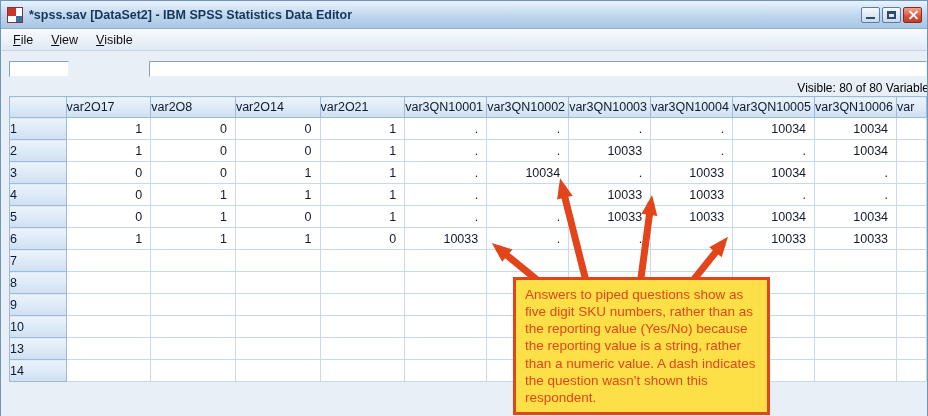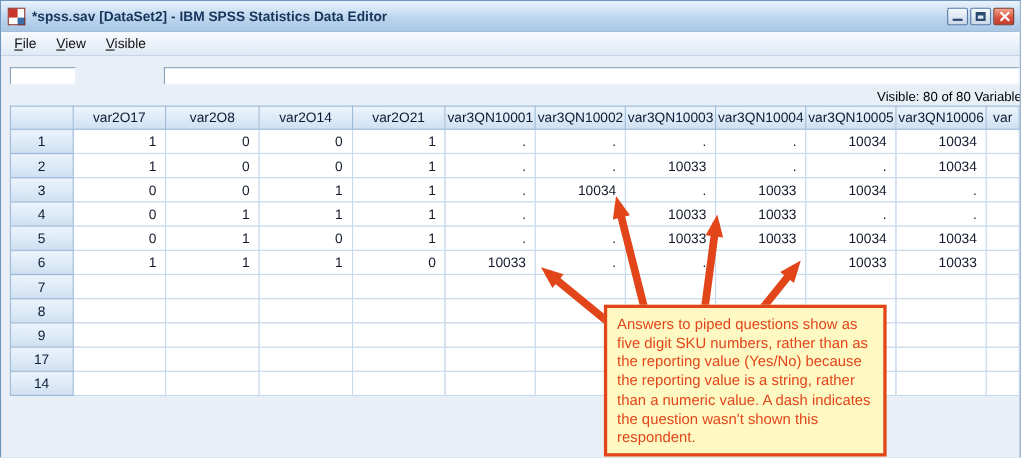--- a/index.html
+++ b/index.html
@@ -78,36 +78,36 @@
   .visible-label { margin-right: -8px; }
 
   
   .gridwrap { padding-left: 8px; background: #e9eff7; }
   table.grid { border-collapse: collapse; table-layout: fixed; font-size: 12.5px; }
   .grid th, .grid td { height: 22px; padding: 0; overflow: hidden; white-space: nowrap; }
   .grid thead th { height: 21px; }
   .grid .colhead, .grid .rowhead {
     background: linear-gradient(#ecf4fc, #cfe0f2);
     border: 1px solid #9dbbd9;
-    font-weight: 400; color: #0c1a33; text-align: center;
+    font-weight: 400; color: #0c1a33; text-align: left;
   }
   .grid td.cell {
     background: #fff; border: 1px solid #c7d9ec;
     text-align: right; padding-right: 8px; color: #121a2c;
   }
 
   
   .overlay-svg {
     position: absolute; left: 0; top: 0; width: 928px; height: 416px;
     z-index: 5; pointer-events: none;
   }
   .callout {
     position: absolute; left: 512px; top: 276px; width: 257px; z-index: 6;
-    background: #fef9c3; border: 3px solid #e2451a; color: #e2451a;
-    padding: 6px 9px; font-size: 13.5px; line-height: 1.27; margin-left: 36px;
+    background: #fde047; border: 3px solid #e2451a; color: #e2451a;
+    padding: 6px 9px; font-size: 13.5px; line-height: 1.27;
   }
 </style>
 </head>
 <body>
 
 <div class="window">
 
   <div class="titlebar">
     <span class="app-icon"></span>
     <span class="title">*spss.sav [DataSet2] - IBM SPSS Statistics Data Editor</span>
@@ -289,21 +289,35 @@
             <td class="cell"></td>
             <td class="cell"></td>
             <td class="cell"></td>
             <td class="cell"></td>
             <td class="cell"></td>
             <td class="cell"></td>
             <td class="cell"></td>
             <td class="cell"></td>
           </tr>
           <tr>
-            <th class="rowhead">17</th>
+            <th class="rowhead">10</th>
+            <td class="cell"></td>
+            <td class="cell"></td>
+            <td class="cell"></td>
+            <td class="cell"></td>
+            <td class="cell"></td>
+            <td class="cell"></td>
+            <td class="cell"></td>
+            <td class="cell"></td>
+            <td class="cell"></td>
+            <td class="cell"></td>
+            <td class="cell"></td>
+          </tr>
+          <tr>
+            <th class="rowhead">13</th>
             <td class="cell"></td>
             <td class="cell"></td>
             <td class="cell"></td>
             <td class="cell"></td>
             <td class="cell"></td>
             <td class="cell"></td>
             <td class="cell"></td>
             <td class="cell"></td>
             <td class="cell"></td>
             <td class="cell"></td>

